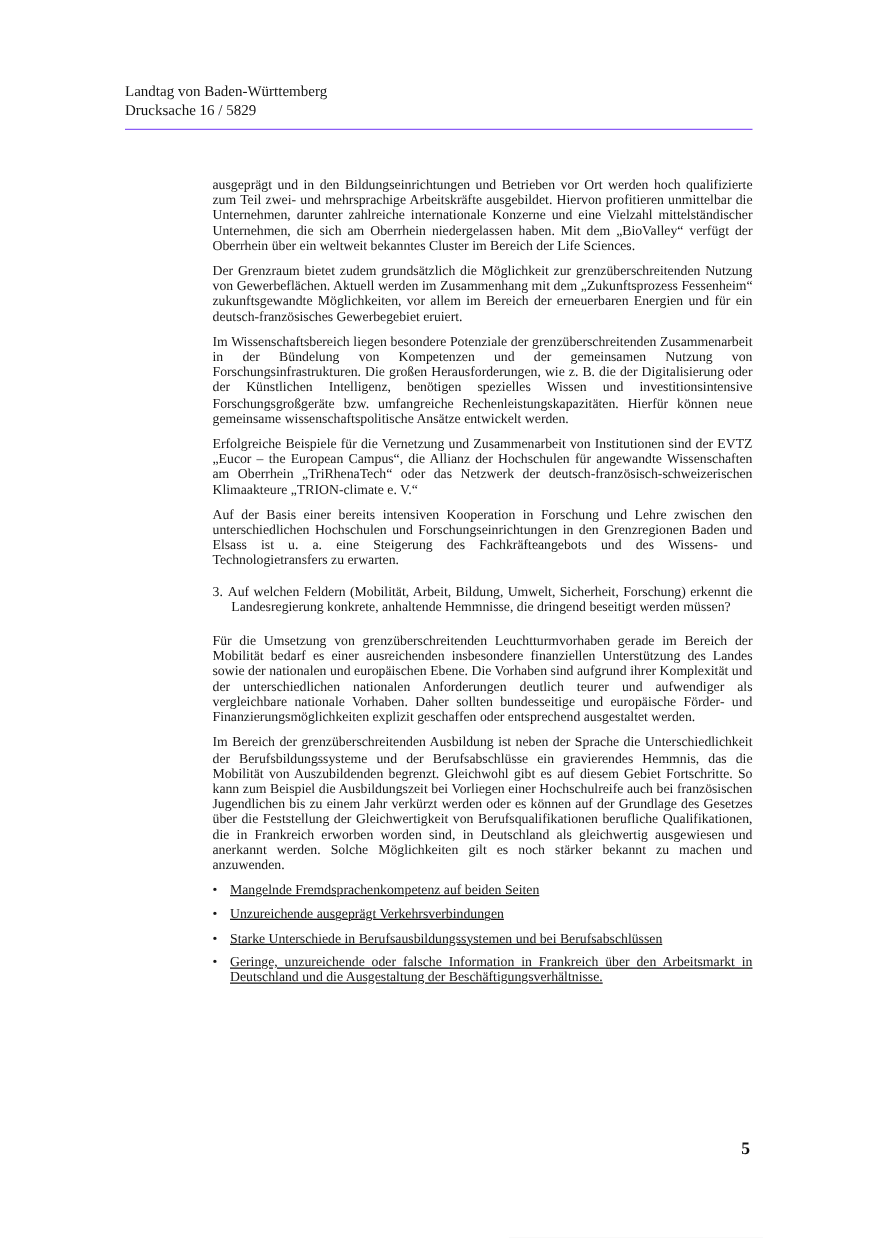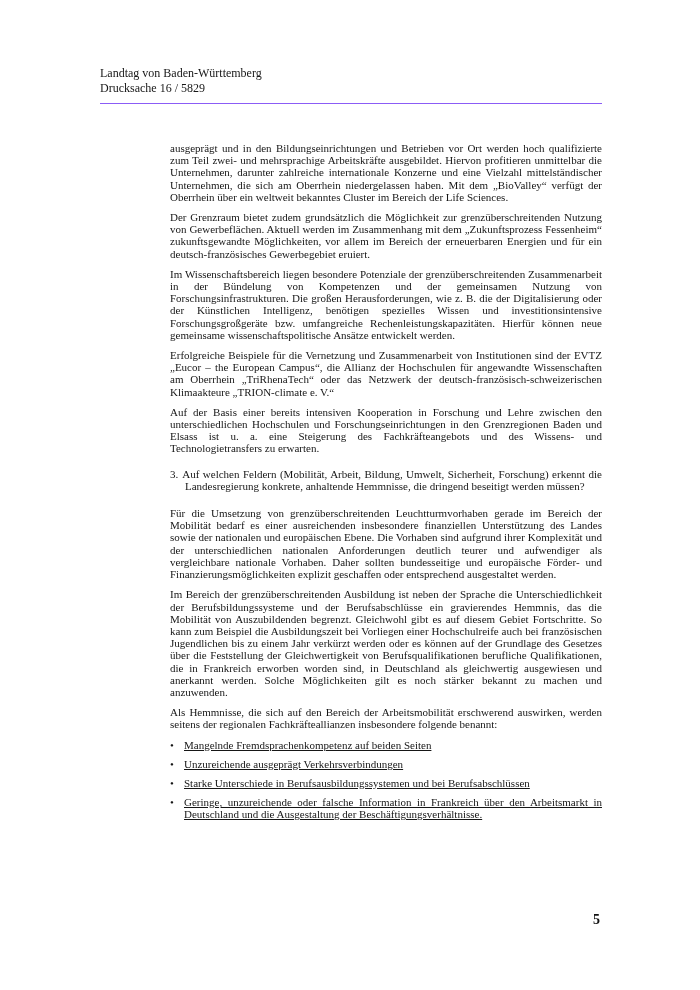--- a/index.html
+++ b/index.html
@@ -88,21 +88,20 @@
     <p class="para">ausgeprägt und in den Bildungseinrichtungen und Betrieben vor Ort werden hoch qualifizierte zum Teil zwei- und mehrsprachige Arbeitskräfte ausgebildet. Hiervon profitieren unmittelbar die Unternehmen, darunter zahlreiche internationale Konzerne und eine Vielzahl mittelständischer Unternehmen, die sich am Oberrhein niedergelassen haben. Mit dem „BioValley“ verfügt der Oberrhein über ein weltweit bekanntes Cluster im Bereich der Life Sciences.</p>
     <p class="para">Der Grenzraum bietet zudem grundsätzlich die Möglichkeit zur grenzüberschreitenden Nutzung von Gewerbeflächen. Aktuell werden im Zusammenhang mit dem „Zukunftsprozess Fessenheim“ zukunftsgewandte Möglichkeiten, vor allem im Bereich der erneuerbaren Energien und für ein deutsch-französisches Gewerbegebiet eruiert.</p>
     <p class="para">Im Wissenschaftsbereich liegen besondere Potenziale der grenzüberschreitenden Zusammenarbeit in der Bündelung von Kompetenzen und der gemeinsamen Nutzung von Forschungsinfrastrukturen. Die großen Herausforderungen, wie z. B. die der Digitalisierung oder der Künstlichen Intelligenz, benötigen spezielles Wissen und investitionsintensive Forschungsgroßgeräte bzw. umfangreiche Rechenleistungskapazitäten. Hierfür können neue gemeinsame wissenschaftspolitische Ansätze entwickelt werden.</p>
     <p class="para">Erfolgreiche Beispiele für die Vernetzung und Zusammenarbeit von Institutionen sind der EVTZ „Eucor – the European Campus“, die Allianz der Hochschulen für angewandte Wissenschaften am Oberrhein „TriRhenaTech“ oder das Netzwerk der deutsch-französisch-schweizerischen Klimaakteure „TRION-climate e. V.“</p>
     <p class="para">Auf der Basis einer bereits intensiven Kooperation in Forschung und Lehre zwischen den unterschiedlichen Hochschulen und Forschungseinrichtungen in den Grenzregionen Baden und Elsass ist u. a. eine Steigerung des Fachkräfteangebots und des Wissens- und Technologietransfers zu erwarten.</p>
 
     <p class="question"><span class="qnum">3.</span><span>Auf welchen Feldern (Mobilität, Arbeit, Bildung, Umwelt, Sicherheit, Forschung) erkennt die Landesregierung konkrete, anhaltende Hemmnisse, die dringend beseitigt werden müssen?</span></p>
 
     <p class="para">Für die Umsetzung von grenzüberschreitenden Leuchtturmvorhaben gerade im Bereich der Mobilität bedarf es einer ausreichenden insbesondere finanziellen Unterstützung des Landes sowie der nationalen und europäischen Ebene. Die Vorhaben sind aufgrund ihrer Komplexität und der unterschiedlichen nationalen Anforderungen deutlich teurer und aufwendiger als vergleichbare nationale Vorhaben. Daher sollten bundesseitige und europäische Förder- und Finanzierungsmöglichkeiten explizit geschaffen oder entsprechend ausgestaltet werden.</p>
     <p class="para">Im Bereich der grenzüberschreitenden Ausbildung ist neben der Sprache die Unterschiedlichkeit der Berufsbildungssysteme und der Berufsabschlüsse ein gravierendes Hemmnis, das die Mobilität von Auszubildenden begrenzt. Gleichwohl gibt es auf diesem Gebiet Fortschritte. So kann zum Beispiel die Ausbildungszeit bei Vorliegen einer Hochschulreife auch bei französischen Jugendlichen bis zu einem Jahr verkürzt werden oder es können auf der Grundlage des Gesetzes über die Feststellung der Gleichwertigkeit von Berufsqualifikationen berufliche Qualifikationen, die in Frankreich erworben worden sind, in Deutschland als gleichwertig ausgewiesen und anerkannt werden. Solche Möglichkeiten gilt es noch stärker bekannt zu machen und anzuwenden.</p>
-    <p class="para">Als Hemmnisse, die sich auf den Bereich der Arbeitsmobilität erschwerend auswirken, werden seitens der regionalen Fachkräfteallianzen insbesondere folgende benannt:</p>
 
     <div class="bullet">
       <span class="marker">•</span>
       <span class="btext">Mangelnde Fremdsprachenkompetenz auf beiden Seiten</span>
     </div>
     <div class="bullet">
       <span class="marker">•</span>
       <span class="btext">Unzureichende ausgeprägt Verkehrsverbindungen</span>
     </div>
     <div class="bullet">

